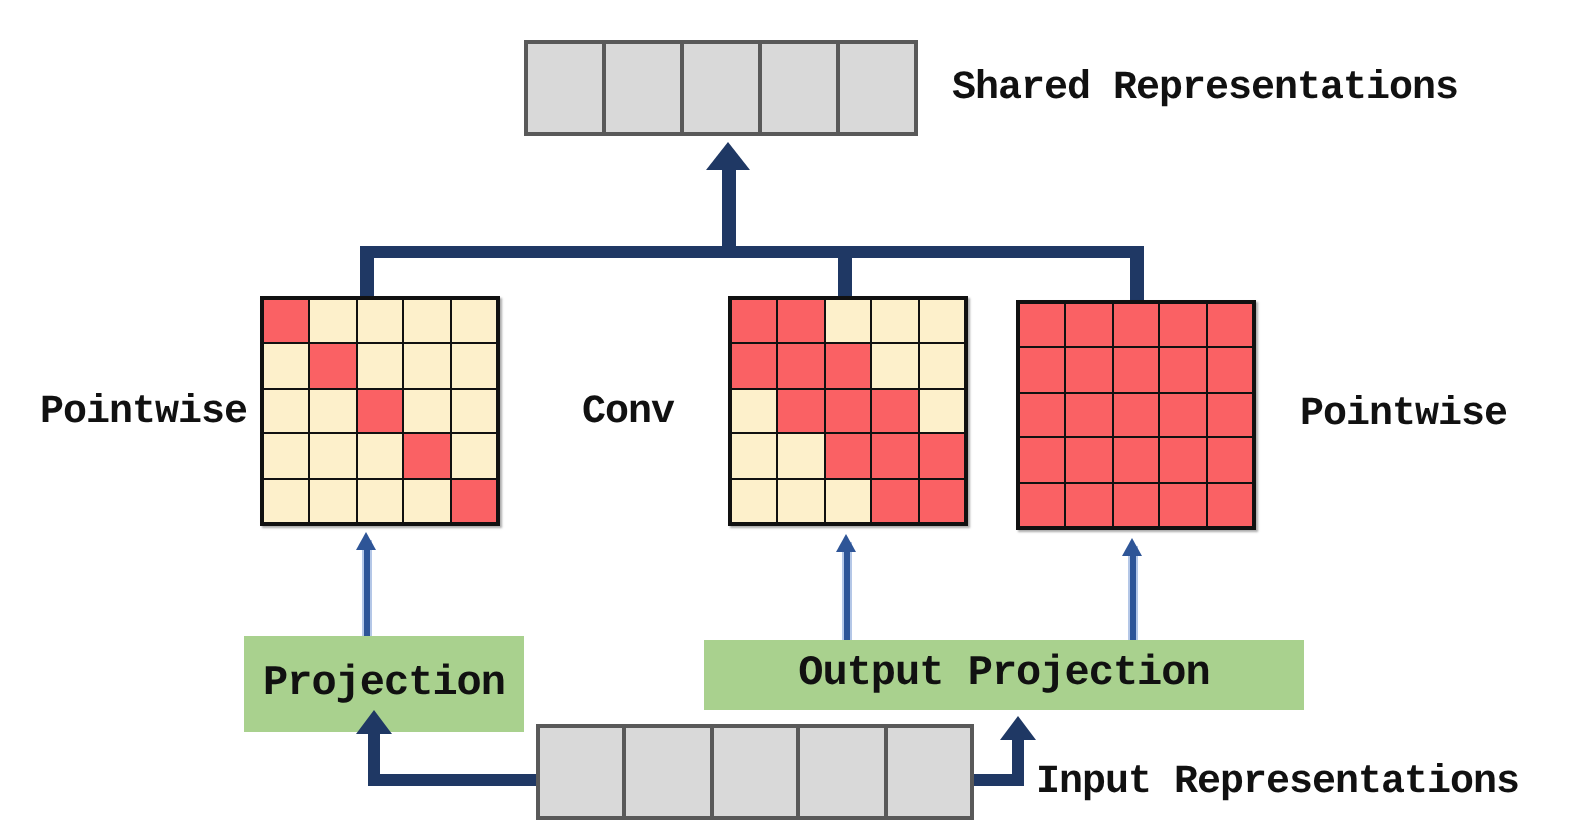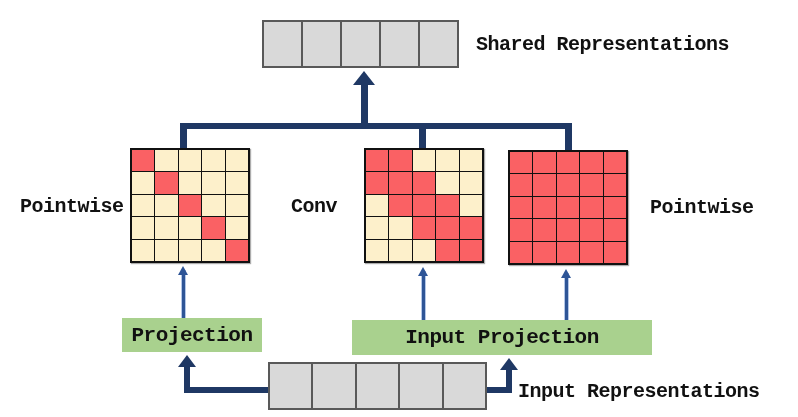--- a/index.html
+++ b/index.html
@@ -156,25 +156,25 @@
 
   <div class="thin-shaft" style="left:182px;top:271px;height:47px;"></div>
   <div class="head-up head-blue" style="left:178px;top:263px;"></div>
 
   <div class="thin-shaft" style="left:422px;top:272px;height:48px;"></div>
   <div class="head-up head-blue" style="left:418px;top:264px;"></div>
 
   <div class="thin-shaft" style="left:565px;top:274px;height:46px;"></div>
   <div class="head-up head-blue" style="left:561px;top:266px;"></div>
 
-  <div class="green-box" style="left:122px;top:318px;width:140px;height:34px;">
+  <div class="green-box" style="left:122px;top:318px;width:140px;height:48px;">
     <span>Projection</span>
   </div>
   <div class="green-box" style="left:352px;top:320px;width:300px;height:35px;">
-    <span>Input Projection</span>
+    <span>Output Projection</span>
   </div>
 
   <div class="navy" style="left:184px;top:387px;width:84px;height:6px;"></div>
   <div class="navy" style="left:184px;top:362px;width:6px;height:31px;"></div>
   <div class="head-up head-navy-sm" style="left:178px;top:352px;"></div>
 
   <div class="navy" style="left:487px;top:387px;width:25px;height:6px;"></div>
   <div class="navy" style="left:506px;top:365px;width:6px;height:28px;"></div>
   <div class="head-up head-navy-sm" style="left:500px;top:355px;"></div>
 

